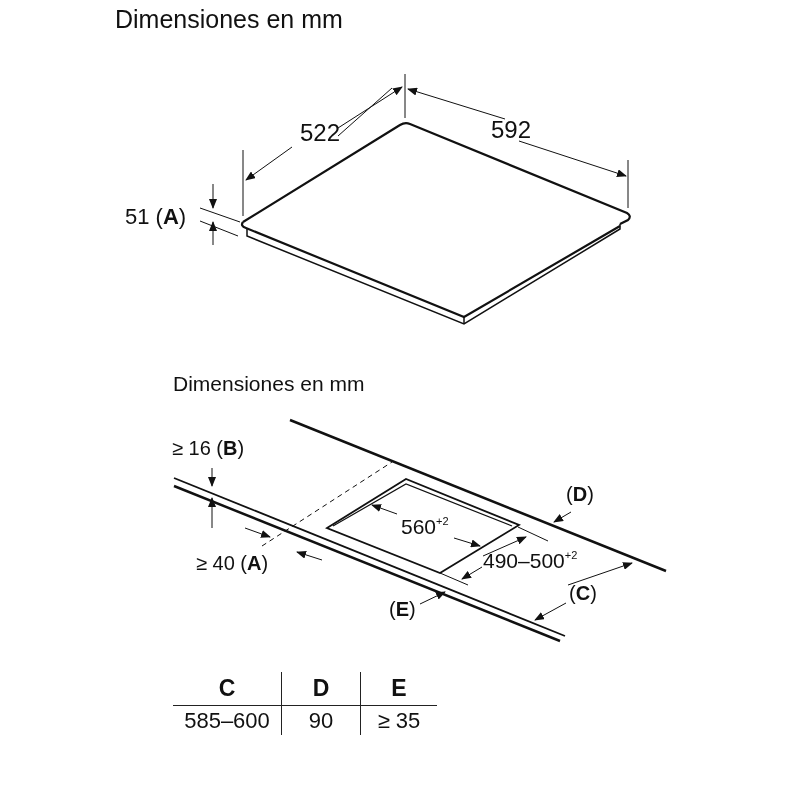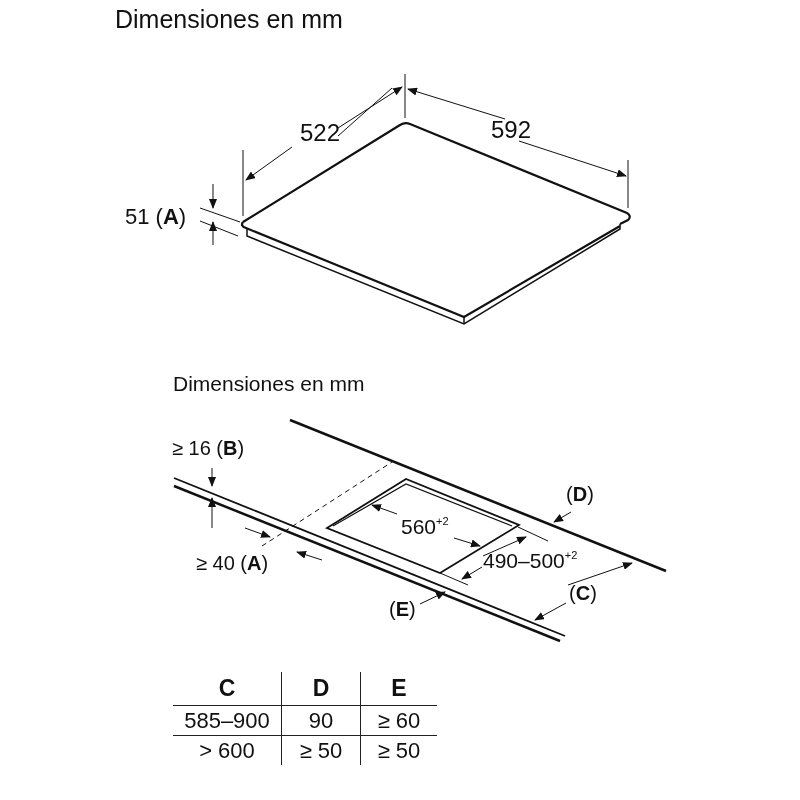--- a/index.html
+++ b/index.html
@@ -106,23 +106,18 @@
 </svg>
 
 <table class="tbl">
   <tbody>
       <tr>
     <th class="c0">C</th>
     <th class="c1">D</th>
     <th class="c2">E</th>
   </tr>
   <tr class="r1">
-    <td class="c0">585–900</td>
+    <td class="c0">585–600</td>
     <td class="c1">90</td>
-    <td class="c2">≥ 60</td>
-  </tr>
-  <tr class="r2">
-    <td class="c0">&gt; 600</td>
-    <td class="c1">≥ 50</td>
-    <td class="c2">≥ 50</td>
+    <td class="c2">≥ 35</td>
   </tr>
 </tbody>
   </table>
 
 </body></html>

